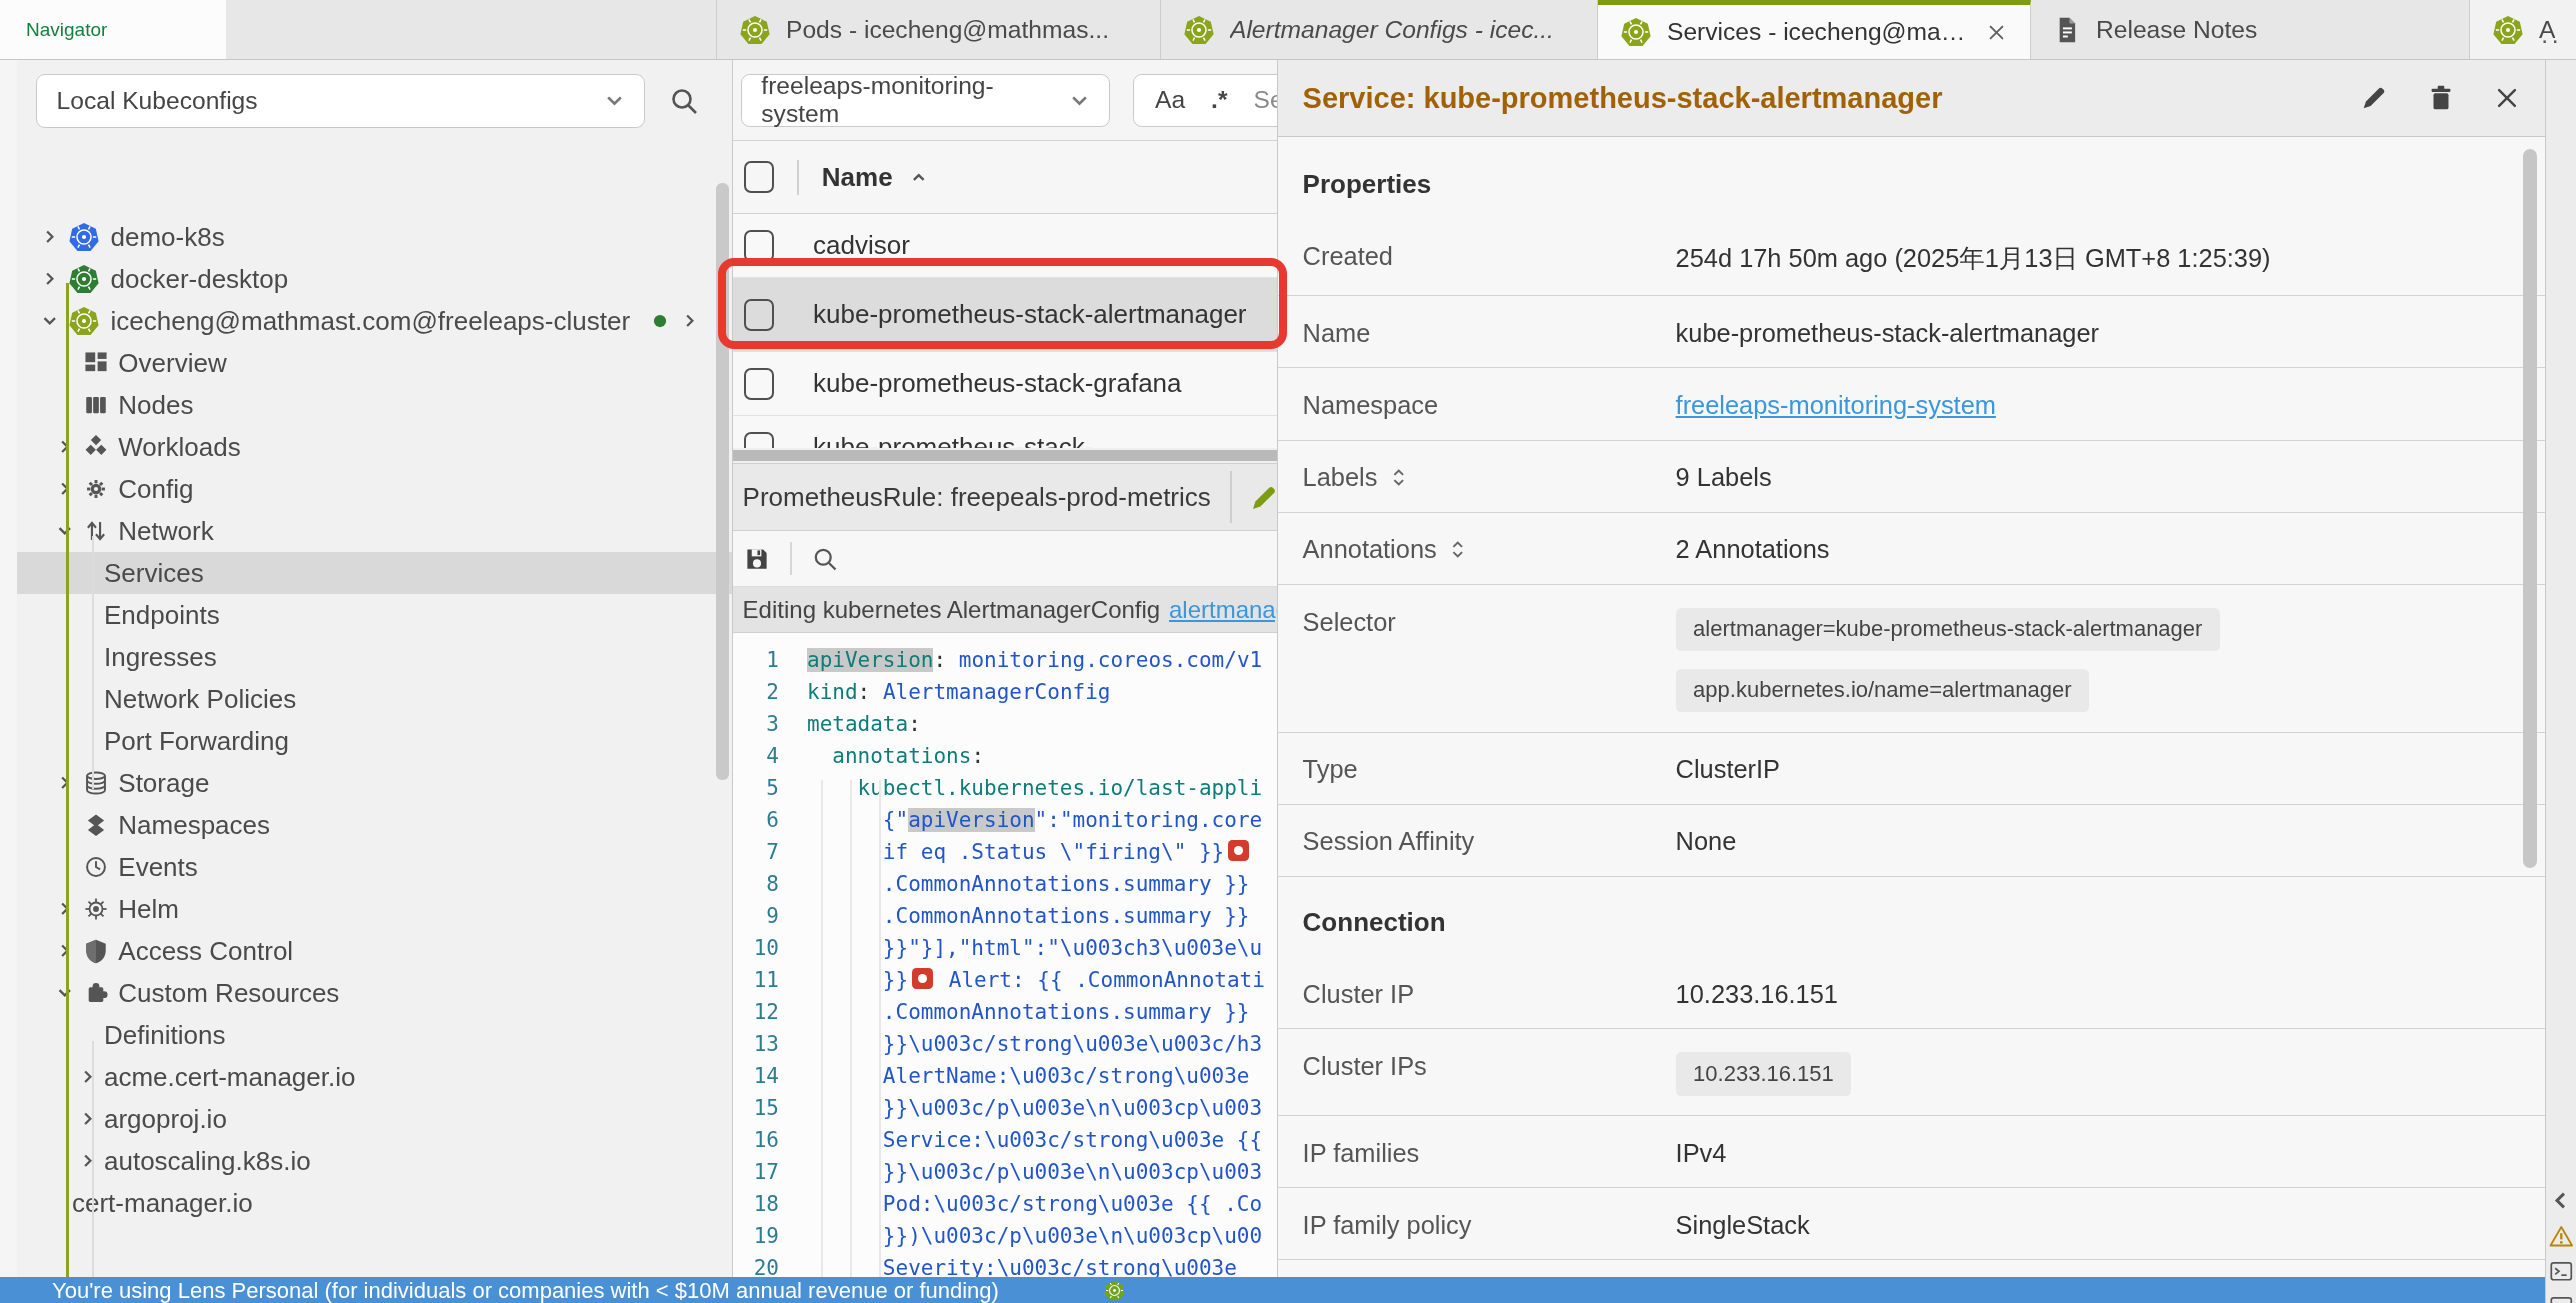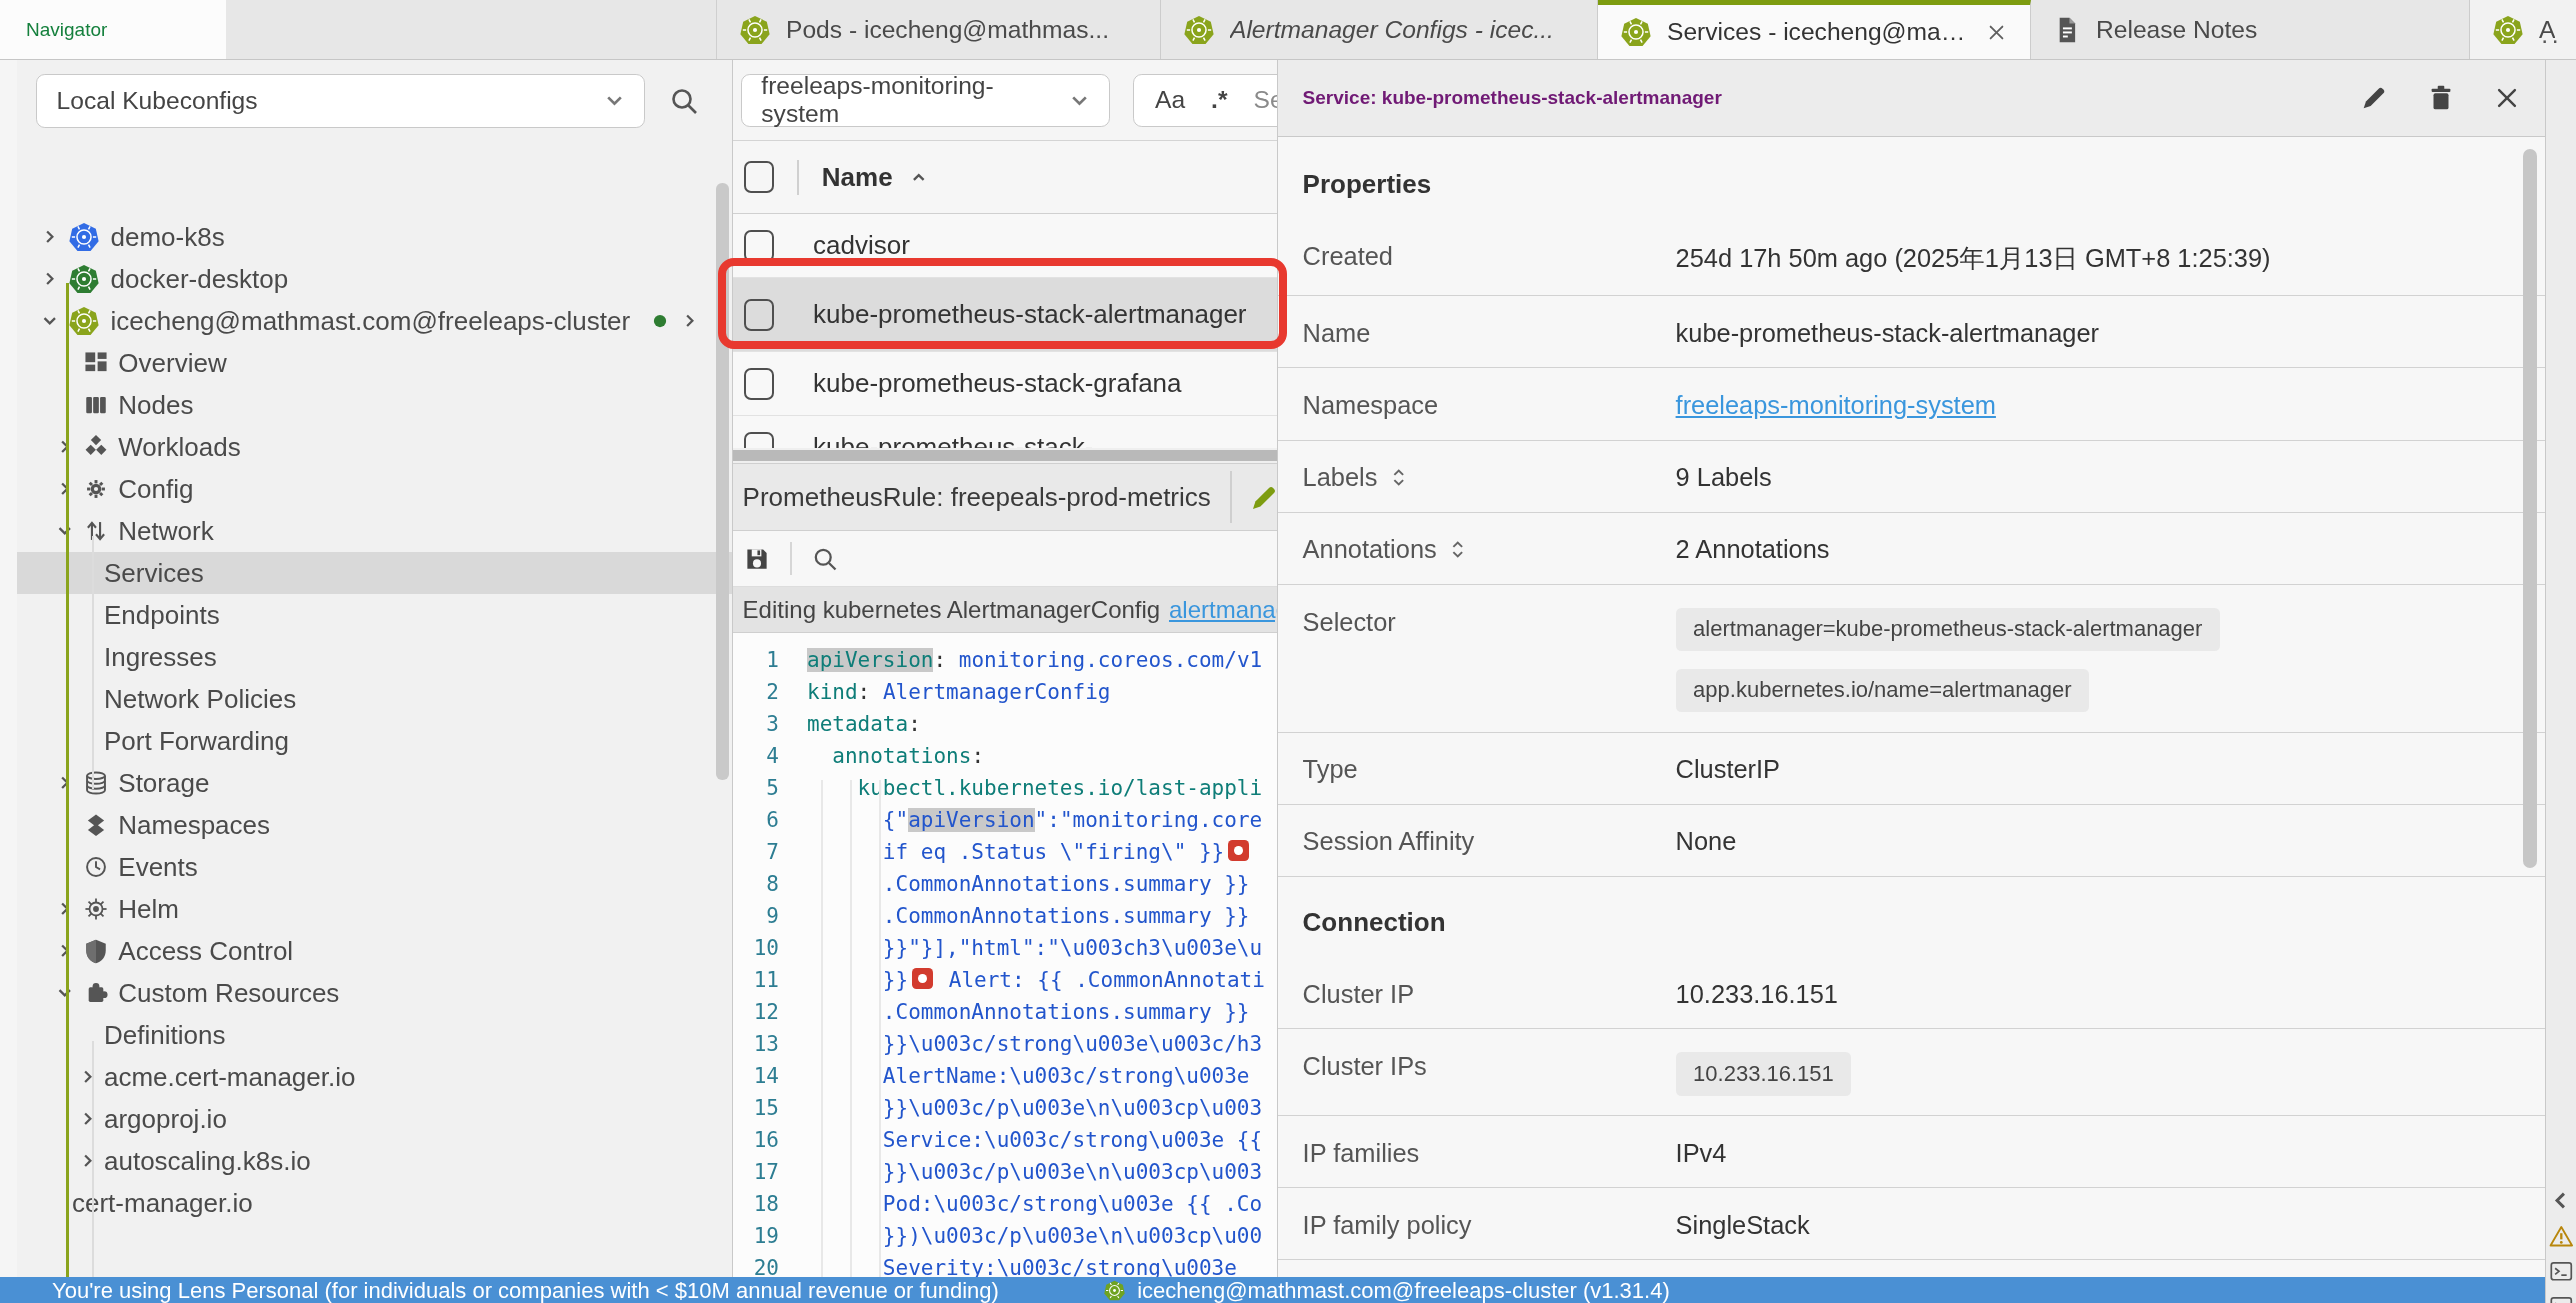--- a/index.html
+++ b/index.html
@@ -87,21 +87,21 @@
   .lcode .v{color:var(--cval)}
   .lcode .d{color:#333}
   .lcode .hl{background:#c9c9c9}
   .alarm{display:inline-block;width:21px;height:21px;background:#d23b2e;border-radius:4.4px;
          margin:0 3.5px;vertical-align:-2.6px;position:relative}
   .alarm::after{content:"";position:absolute;left:6.1px;top:6.1px;width:8.8px;height:8.8px;background:#fff;border-radius:50%}
   .eguide{position:absolute;top:147px;bottom:0;width:1.8px;background:#e8e8e8}
   
   .detail{position:absolute;left:1277px;top:60px;width:1269px;height:1244px;background:#f7f7f7;z-index:10;overflow:hidden;box-sizing:border-box;border-left:1.8px solid #c9c9c9}
   .dhead{height:77px;background:#ececec;border-bottom:1.8px solid #c9c9c9;display:flex;align-items:center;
-         padding:0 24.6px;font-size:19px;font-weight:bold;color:#701a75;box-sizing:border-box}
+         padding:0 24.6px;font-size:29px;font-weight:bold;color:#a16207;box-sizing:border-box}
   .dhead .dicons{margin-left:auto;display:flex;align-items:center;gap:37px}
   .dbody{position:absolute;top:79px;left:0;right:0;bottom:0;overflow:hidden}
   .dsec-h{padding:30px 24.6px 19.3px;font-size:26px;font-weight:bold;color:#333}
   .drow{display:flex;align-items:flex-start;padding:19.3px 44px 19.3px 24.6px;border-bottom:1.8px solid #d2d2d2}
   .dlabel{flex:0 0 373px;font-size:25.4px;color:#555;display:flex;align-items:center;gap:12.3px;padding-top:3.5px}
   .dvalue{font-size:25.4px;color:#333;flex:1;padding-top:3.5px}
   .dvalue a{color:var(--link);text-decoration:underline}
   .pills{display:flex;flex-direction:column;gap:17.5px;align-items:flex-start}
   .pill{background:#e9e9e9;border-radius:5.3px;padding:8.8px 17.5px;color:#444;font-size:22px}
   .portlist{display:flex;flex-direction:column;gap:16px;flex:1}
@@ -826,17 +826,16 @@
           <line x1="25.5" y1="16" x2="29" y2="16"></line>
           <line x1="20.8" y1="24.2" x2="22.5" y2="27.3"></line>
           <line x1="11.2" y1="24.2" x2="9.5" y2="27.3"></line>
           <line x1="6.5" y1="16" x2="3" y2="16"></line>
           <line x1="11.2" y1="7.8" x2="9.5" y2="4.7"></line>
           <line x1="20.8" y1="7.8" x2="22.5" y2="4.7"></line>
         </g>
         <circle cx="16" cy="16" r="2.2" fill="#fff"></circle>
       </svg>
     </span>
-  <span class="sright">icecheng@mathmast.com@freeleaps-cluster (v1.31.4)</span>
 </div>
 
 <div class="annotation"></div>
 
 
 </body></html>

